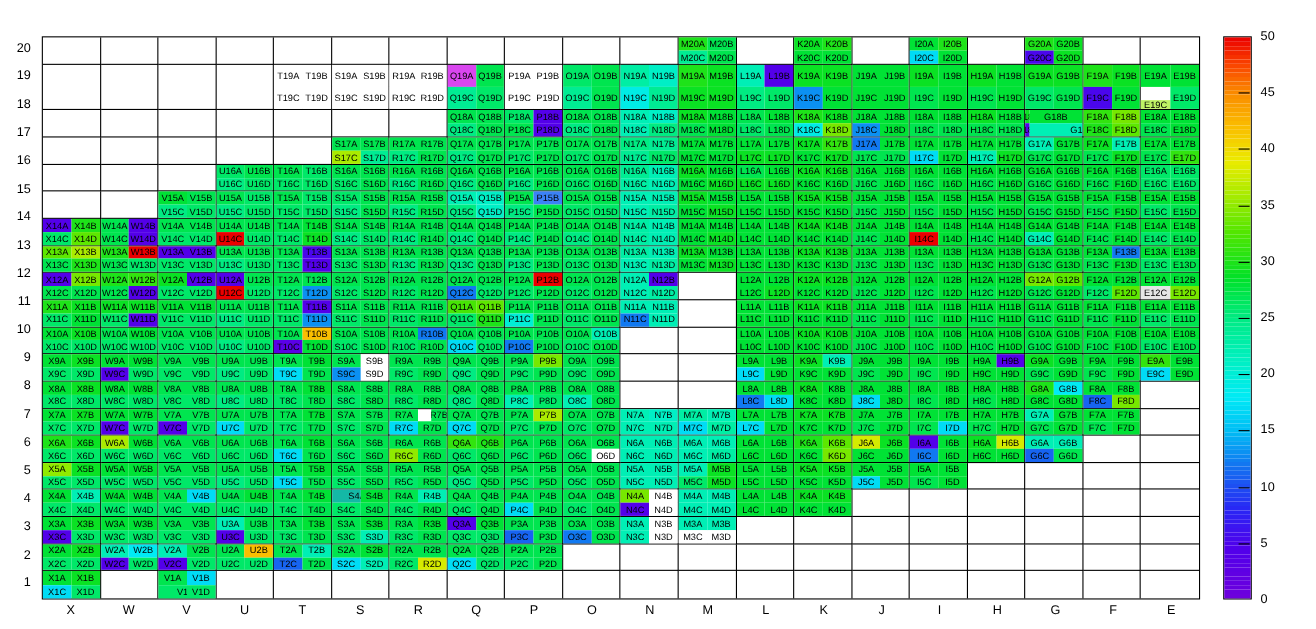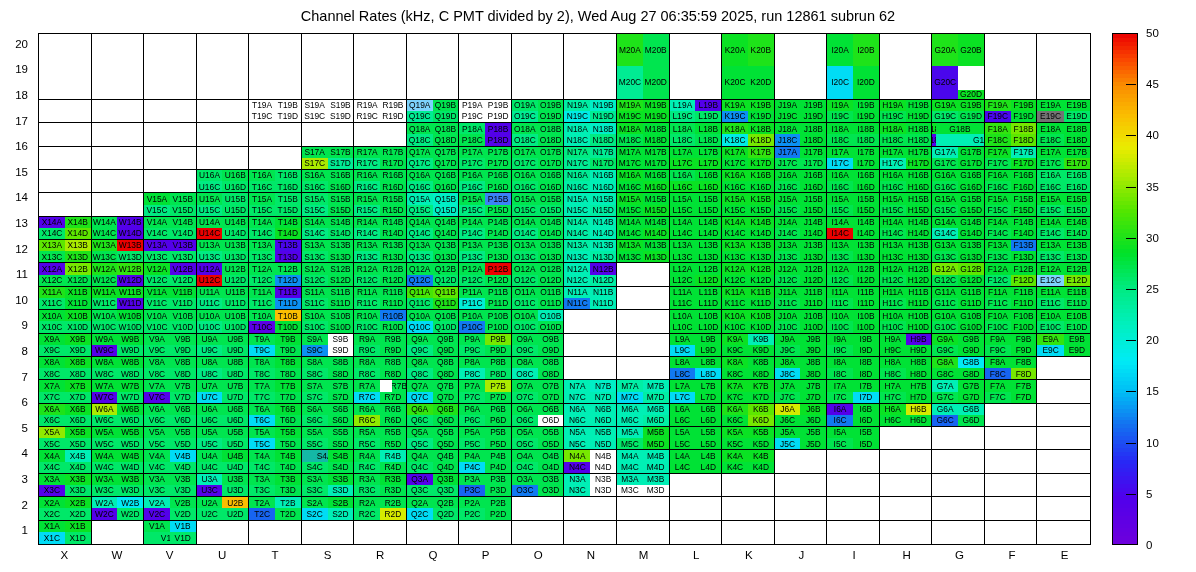--- a/index.html
+++ b/index.html
@@ -35,21 +35,20 @@
   #cbarfill div{width:100%;}
   #cbticks{position:absolute;left:1138px;top:33px;width:56px;height:512px;}
   #cbticks .t{position:absolute;left:8px;font-size:11.5px;color:#000;transform:translateY(-50%);}
   #cbticks .m{position:absolute;left:-12px;width:10px;border-top:1px solid #000;}
 </style>
 </head>
 <body>
 
 <div id="root">
 
-  <div id="title">Channel Rates (kHz, C PMT divided by 2), Wed Aug 27 06:35:59 2025, run 12861 subrun 62</div>
 
   <div id="yaxis">
       <div style="top: 4.8px;">20</div>
       <div style="top: 30.4px;">19</div>
       <div style="top: 56px;">18</div>
       <div style="top: 81.6px;">17</div>
       <div style="top: 107.2px;">16</div>
       <div style="top: 132.8px;">15</div>
       <div style="top: 158.4px;">14</div>
       <div style="top: 184px;">13</div>
@@ -168,21 +167,21 @@
         <div class="cell">
           <div class="sub empty"></div>
           <div class="sub empty"></div>
           <div class="sub empty"></div>
           <div class="sub empty"></div>
         </div>
         <div class="cell">
           <div class="sub" style="background: rgb(30, 227, 25);">G20A</div>
           <div class="sub" style="background: rgb(10, 226, 35);">G20B</div>
           <div class="sub" style="background: rgb(74, 6, 236);">G20C</div>
-          <div class="sub" style="background: rgb(10, 226, 35); margin-top: 24px;">G20D</div>
+          <div class="sub" style="background: rgb(10, 226, 35);">G20D</div>
         </div>
         <div class="cell">
           <div class="sub empty"></div>
           <div class="sub empty"></div>
           <div class="sub empty"></div>
           <div class="sub empty"></div>
         </div>
         <div class="cell">
           <div class="sub empty"></div>
           <div class="sub empty"></div>
@@ -225,21 +224,21 @@
           <div class="sub" style="background: rgb(255, 255, 255);">S19C</div>
           <div class="sub" style="background: rgb(255, 255, 255);">S19D</div>
         </div>
         <div class="cell">
           <div class="sub" style="background: rgb(255, 255, 255);">R19A</div>
           <div class="sub" style="background: rgb(255, 255, 255);">R19B</div>
           <div class="sub" style="background: rgb(255, 255, 255);">R19C</div>
           <div class="sub" style="background: rgb(255, 255, 255);">R19D</div>
         </div>
         <div class="cell">
-          <div class="sub" style="background: #7dd3fc;">Q19A</div>
+          <div class="sub" style="background: #d946ef;">Q19A</div>
           <div class="sub" style="background: rgb(0, 229, 79);">Q19B</div>
           <div class="sub" style="background: rgb(0, 236, 147);">Q19C</div>
           <div class="sub" style="background: rgb(0, 232, 104);">Q19D</div>
         </div>
         <div class="cell">
           <div class="sub" style="background: rgb(255, 255, 255);">P19A</div>
           <div class="sub" style="background: rgb(255, 255, 255);">P19B</div>
           <div class="sub" style="background: rgb(255, 255, 255);">P19C</div>
           <div class="sub" style="background: rgb(255, 255, 255);">P19D</div>
         </div>
@@ -299,21 +298,21 @@
         </div>
         <div class="cell">
           <div class="sub" style="background: rgb(30, 227, 25);">F19A</div>
           <div class="sub" style="background: rgb(10, 226, 35);">F19B</div>
           <div class="sub" style="background: rgb(74, 6, 236);">F19C</div>
           <div class="sub" style="background: rgb(0, 226, 53);">F19D</div>
         </div>
         <div class="cell">
           <div class="sub" style="background: rgb(0, 226, 53);">E19A</div>
           <div class="sub" style="background: rgb(0, 226, 53);">E19B</div>
-          <div class="sub" style="background: #737373;">E19C</div>
+          <div class="sub" style="background: #bef264; margin-top: 12px;">E19C</div>
           <div class="sub" style="background: rgb(0, 232, 104);">E19D</div>
         </div>
         <div class="cell">
           <div class="sub empty"></div>
           <div class="sub empty"></div>
           <div class="sub empty"></div>
           <div class="sub empty"></div>
         </div>
         <div class="cell">
           <div class="sub empty"></div>
@@ -1139,21 +1138,21 @@
         </div>
         <div class="cell">
           <div class="sub" style="background: rgb(0, 226, 53);">F12A</div>
           <div class="sub" style="background: rgb(0, 226, 53);">F12B</div>
           <div class="sub" style="background: rgb(0, 232, 104);">F12C</div>
           <div class="sub" style="background: rgb(93, 231, 0);">F12D</div>
         </div>
         <div class="cell">
           <div class="sub" style="background: rgb(0, 226, 53);">E12A</div>
           <div class="sub" style="background: rgb(0, 226, 53);">E12B</div>
-          <div class="sub" style="background: #7dd3fc;">E12C</div>
+          <div class="sub" style="background: #e5e5e5;">E12C</div>
           <div class="sub" style="background: rgb(119, 232, 0);">E12D</div>
         </div>
         <div class="cell">
           <div class="sub" style="background: rgb(30, 227, 25);">X11A</div>
           <div class="sub" style="background: rgb(10, 226, 35);">X11B</div>
           <div class="sub" style="background: rgb(0, 232, 104);">X11C</div>
           <div class="sub" style="background: rgb(0, 226, 53);">X11D</div>
         </div>
         <div class="cell">
           <div class="sub" style="background: rgb(10, 226, 35);">W11A</div>

